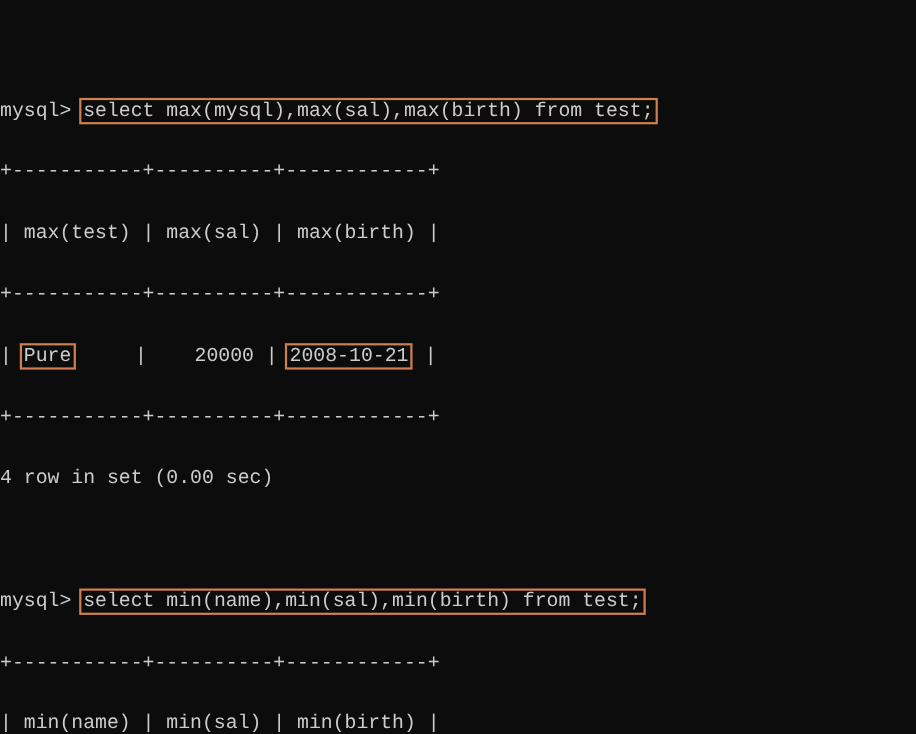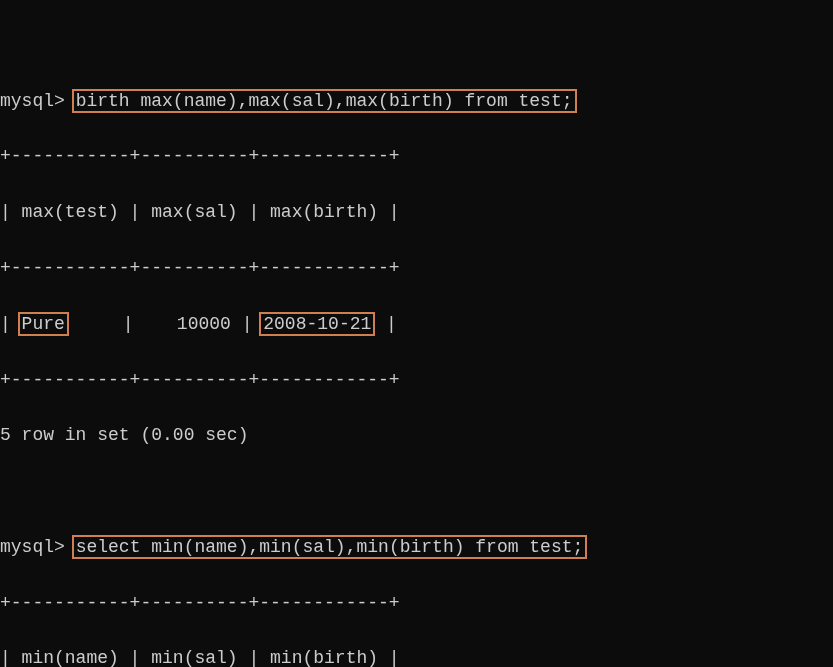--- a/index.html
+++ b/index.html
@@ -18,27 +18,27 @@
     .hl {
       border: 2px solid #d08050;
       padding: 0 2px;
       margin-left: -4px;
     }
   </style>
 </head>
 <body>
 
 
-<span class="line"><span>mysql&gt; </span><span class="hl">birth max(name),max(sal),max(birth) from test;</span></span>
+<span class="line"><span>mysql&gt; </span><span class="hl">select max(mysql),max(sal),max(birth) from test;</span></span>
 <span class="line">+-----------+----------+------------+</span>
 <span class="line">| max(test) | max(sal) | max(birth) |</span>
 <span class="line">+-----------+----------+------------+</span>
-<span class="line">| <span class="hl">Pure</span><span>     |    10000 | </span><span class="hl">2008-10-21</span><span> |</span></span>
+<span class="line">| <span class="hl">Pure</span><span>     |    20000 | </span><span class="hl">2008-10-21</span><span> |</span></span>
 <span class="line">+-----------+----------+------------+</span>
-<span class="line">5 row in set (0.00 sec)</span>
+<span class="line">4 row in set (0.00 sec)</span>
 <span class="line"> </span>
 <span class="line"><span>mysql&gt; </span><span class="hl">select min(name),min(sal),min(birth) from test;</span></span>
 <span class="line">+-----------+----------+------------+</span>
 <span class="line">| min(name) | min(sal) | min(birth) |</span>
 
 
 
 
 
 

